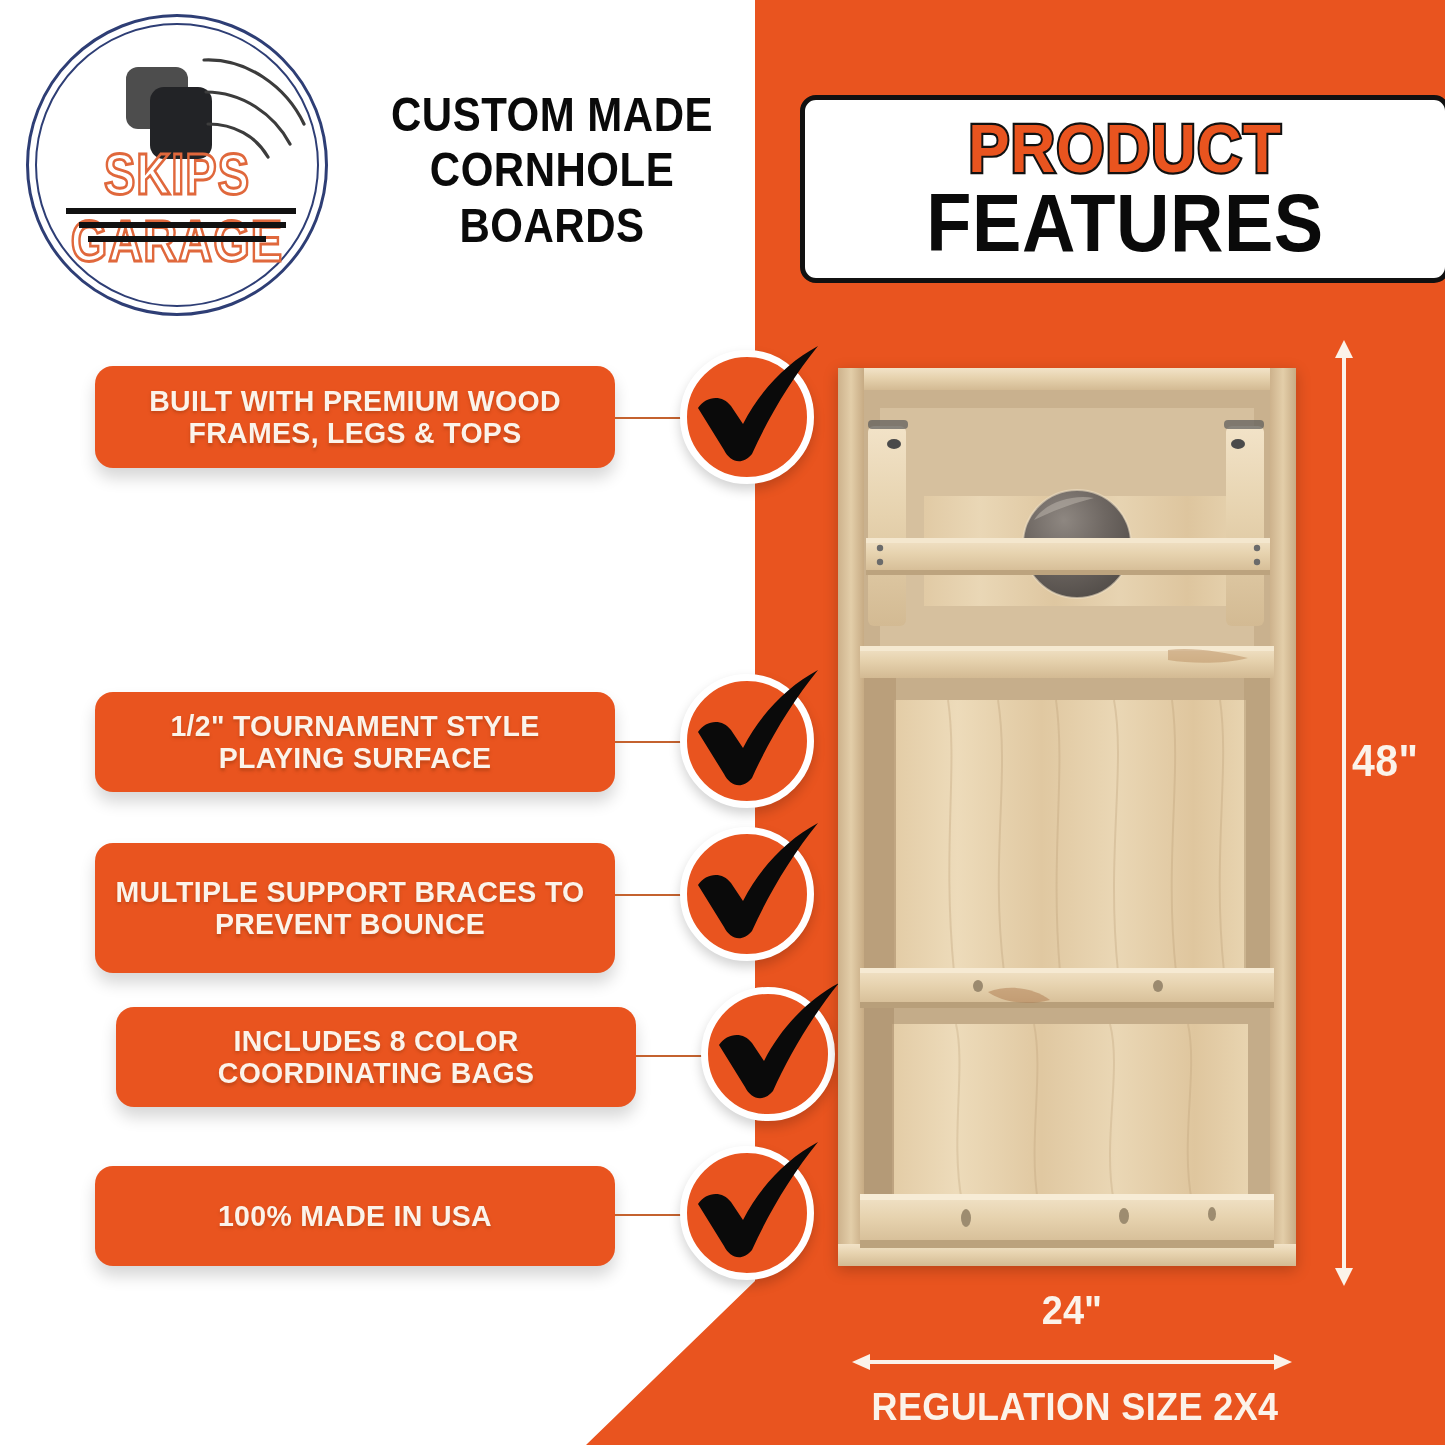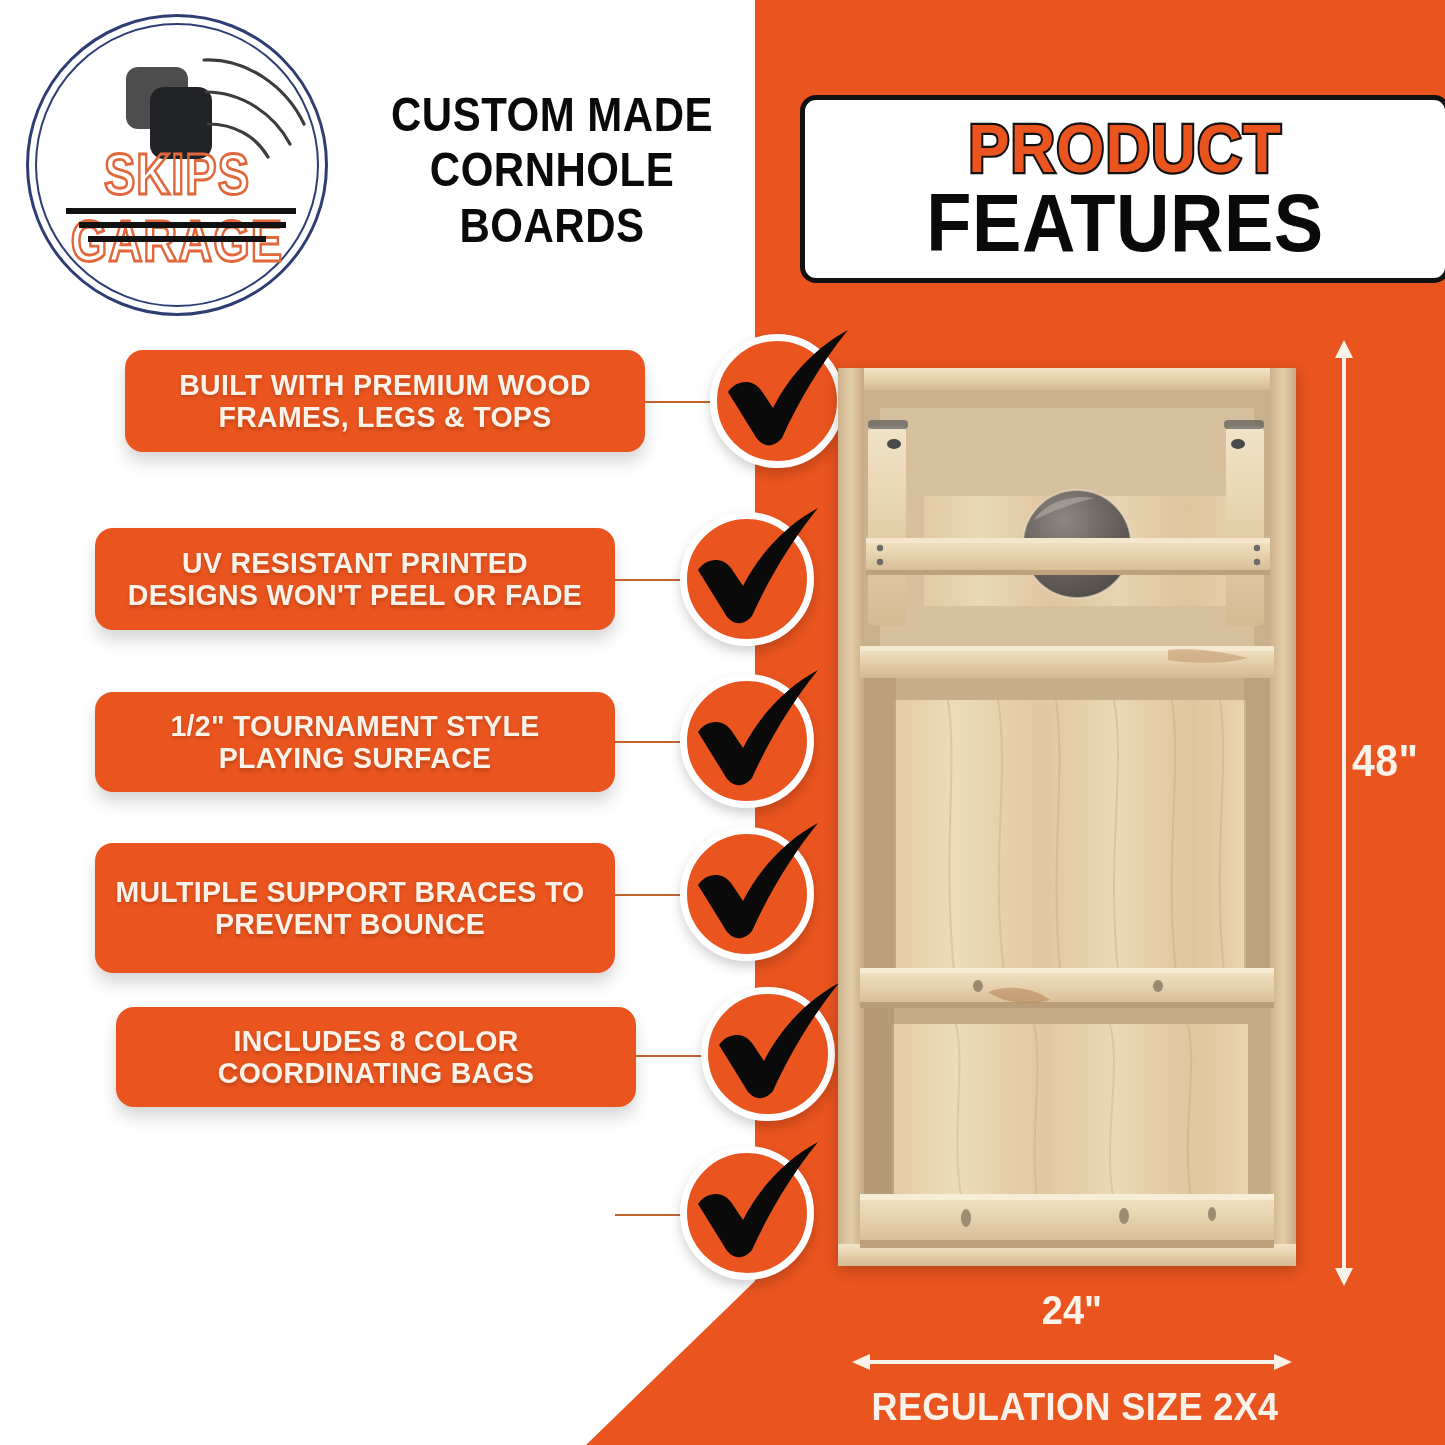--- a/index.html
+++ b/index.html
@@ -134,45 +134,33 @@
     <div class="bar bar3"></div>
   </div>
 
   <div id="headline">CUSTOM MADE CORNHOLE BOARDS</div>
 
   <div id="pf-box">
     <div class="pf-product">PRODUCT</div>
     <div class="pf-features">FEATURES</div>
   </div>
 
-  <div class="feature-row" style="top:350px;margin-left:30px;">
+  <div class="feature-row" style="top:366px;">
     <div class="pill" style="height:102px;">
       <div class="pill-text">BUILT WITH PREMIUM WOOD FRAMES, LEGS &amp; TOPS</div>
     </div>
     <div class="connector" style="left:615px;top:51px;width:68px;"></div>
     <div class="check-wrap" style="left:680px;top:-16px;">
       <div class="check-circle"></div>
       <svg class="check-mark" viewBox="0 0 150 150">
         <path d="M16,74 C24,62 40,60 49,72 L61,90 C78,56 106,28 136,12 C110,44 86,84 70,120 C60,132 48,128 42,116 Z" fill="#0a0a0a"></path>
       </svg>
     </div>
   </div>
 
-  <div class="feature-row" style="top:528px;">
-    <div class="pill" style="height:102px;">
-      <div class="pill-text">UV RESISTANT PRINTED DESIGNS WON'T PEEL OR FADE</div>
-    </div>
-    <div class="connector" style="left:615px;top:51px;width:68px;"></div>
-    <div class="check-wrap" style="left:680px;top:-16px;">
-      <div class="check-circle"></div>
-      <svg class="check-mark" viewBox="0 0 150 150">
-        <path d="M16,74 C24,62 40,60 49,72 L61,90 C78,56 106,28 136,12 C110,44 86,84 70,120 C60,132 48,128 42,116 Z" fill="#0a0a0a"></path>
-      </svg>
-    </div>
-  </div>
 
   <div class="feature-row" style="top:692px;">
     <div class="pill" style="height:98px;">
       <div class="pill-text">1/2" TOURNAMENT STYLE PLAYING SURFACE</div>
     </div>
     <div class="connector" style="left:615px;top:49px;width:68px;"></div>
     <div class="check-wrap" style="left:680px;top:-18px;">
       <div class="check-circle"></div>
       <svg class="check-mark" viewBox="0 0 150 150">
         <path d="M16,74 C24,62 40,60 49,72 L61,90 C78,56 106,28 136,12 C110,44 86,84 70,120 C60,132 48,128 42,116 Z" fill="#0a0a0a"></path>
@@ -200,20 +188,23 @@
     <div class="connector" style="left:615px;top:48px;width:68px;"></div>
     <div class="check-wrap" style="left:680px;top:-20px;">
       <div class="check-circle"></div>
       <svg class="check-mark" viewBox="0 0 150 150">
         <path d="M16,74 C24,62 40,60 49,72 L61,90 C78,56 106,28 136,12 C110,44 86,84 70,120 C60,132 48,128 42,116 Z" fill="#0a0a0a"></path>
       </svg>
     </div>
   </div>
 
   <div class="feature-row" style="top:1166px;">
+    <div class="pill" style="height:95px;">
+      <div class="pill-text">100% MADE IN USA</div>
+    </div>
     <div class="connector" style="left:615px;top:48px;width:68px;"></div>
     <div class="check-wrap" style="left:680px;top:-20px;">
       <div class="check-circle"></div>
       <svg class="check-mark" viewBox="0 0 150 150">
         <path d="M16,74 C24,62 40,60 49,72 L61,90 C78,56 106,28 136,12 C110,44 86,84 70,120 C60,132 48,128 42,116 Z" fill="#0a0a0a"></path>
       </svg>
     </div>
   </div>
 
   <div id="board">

